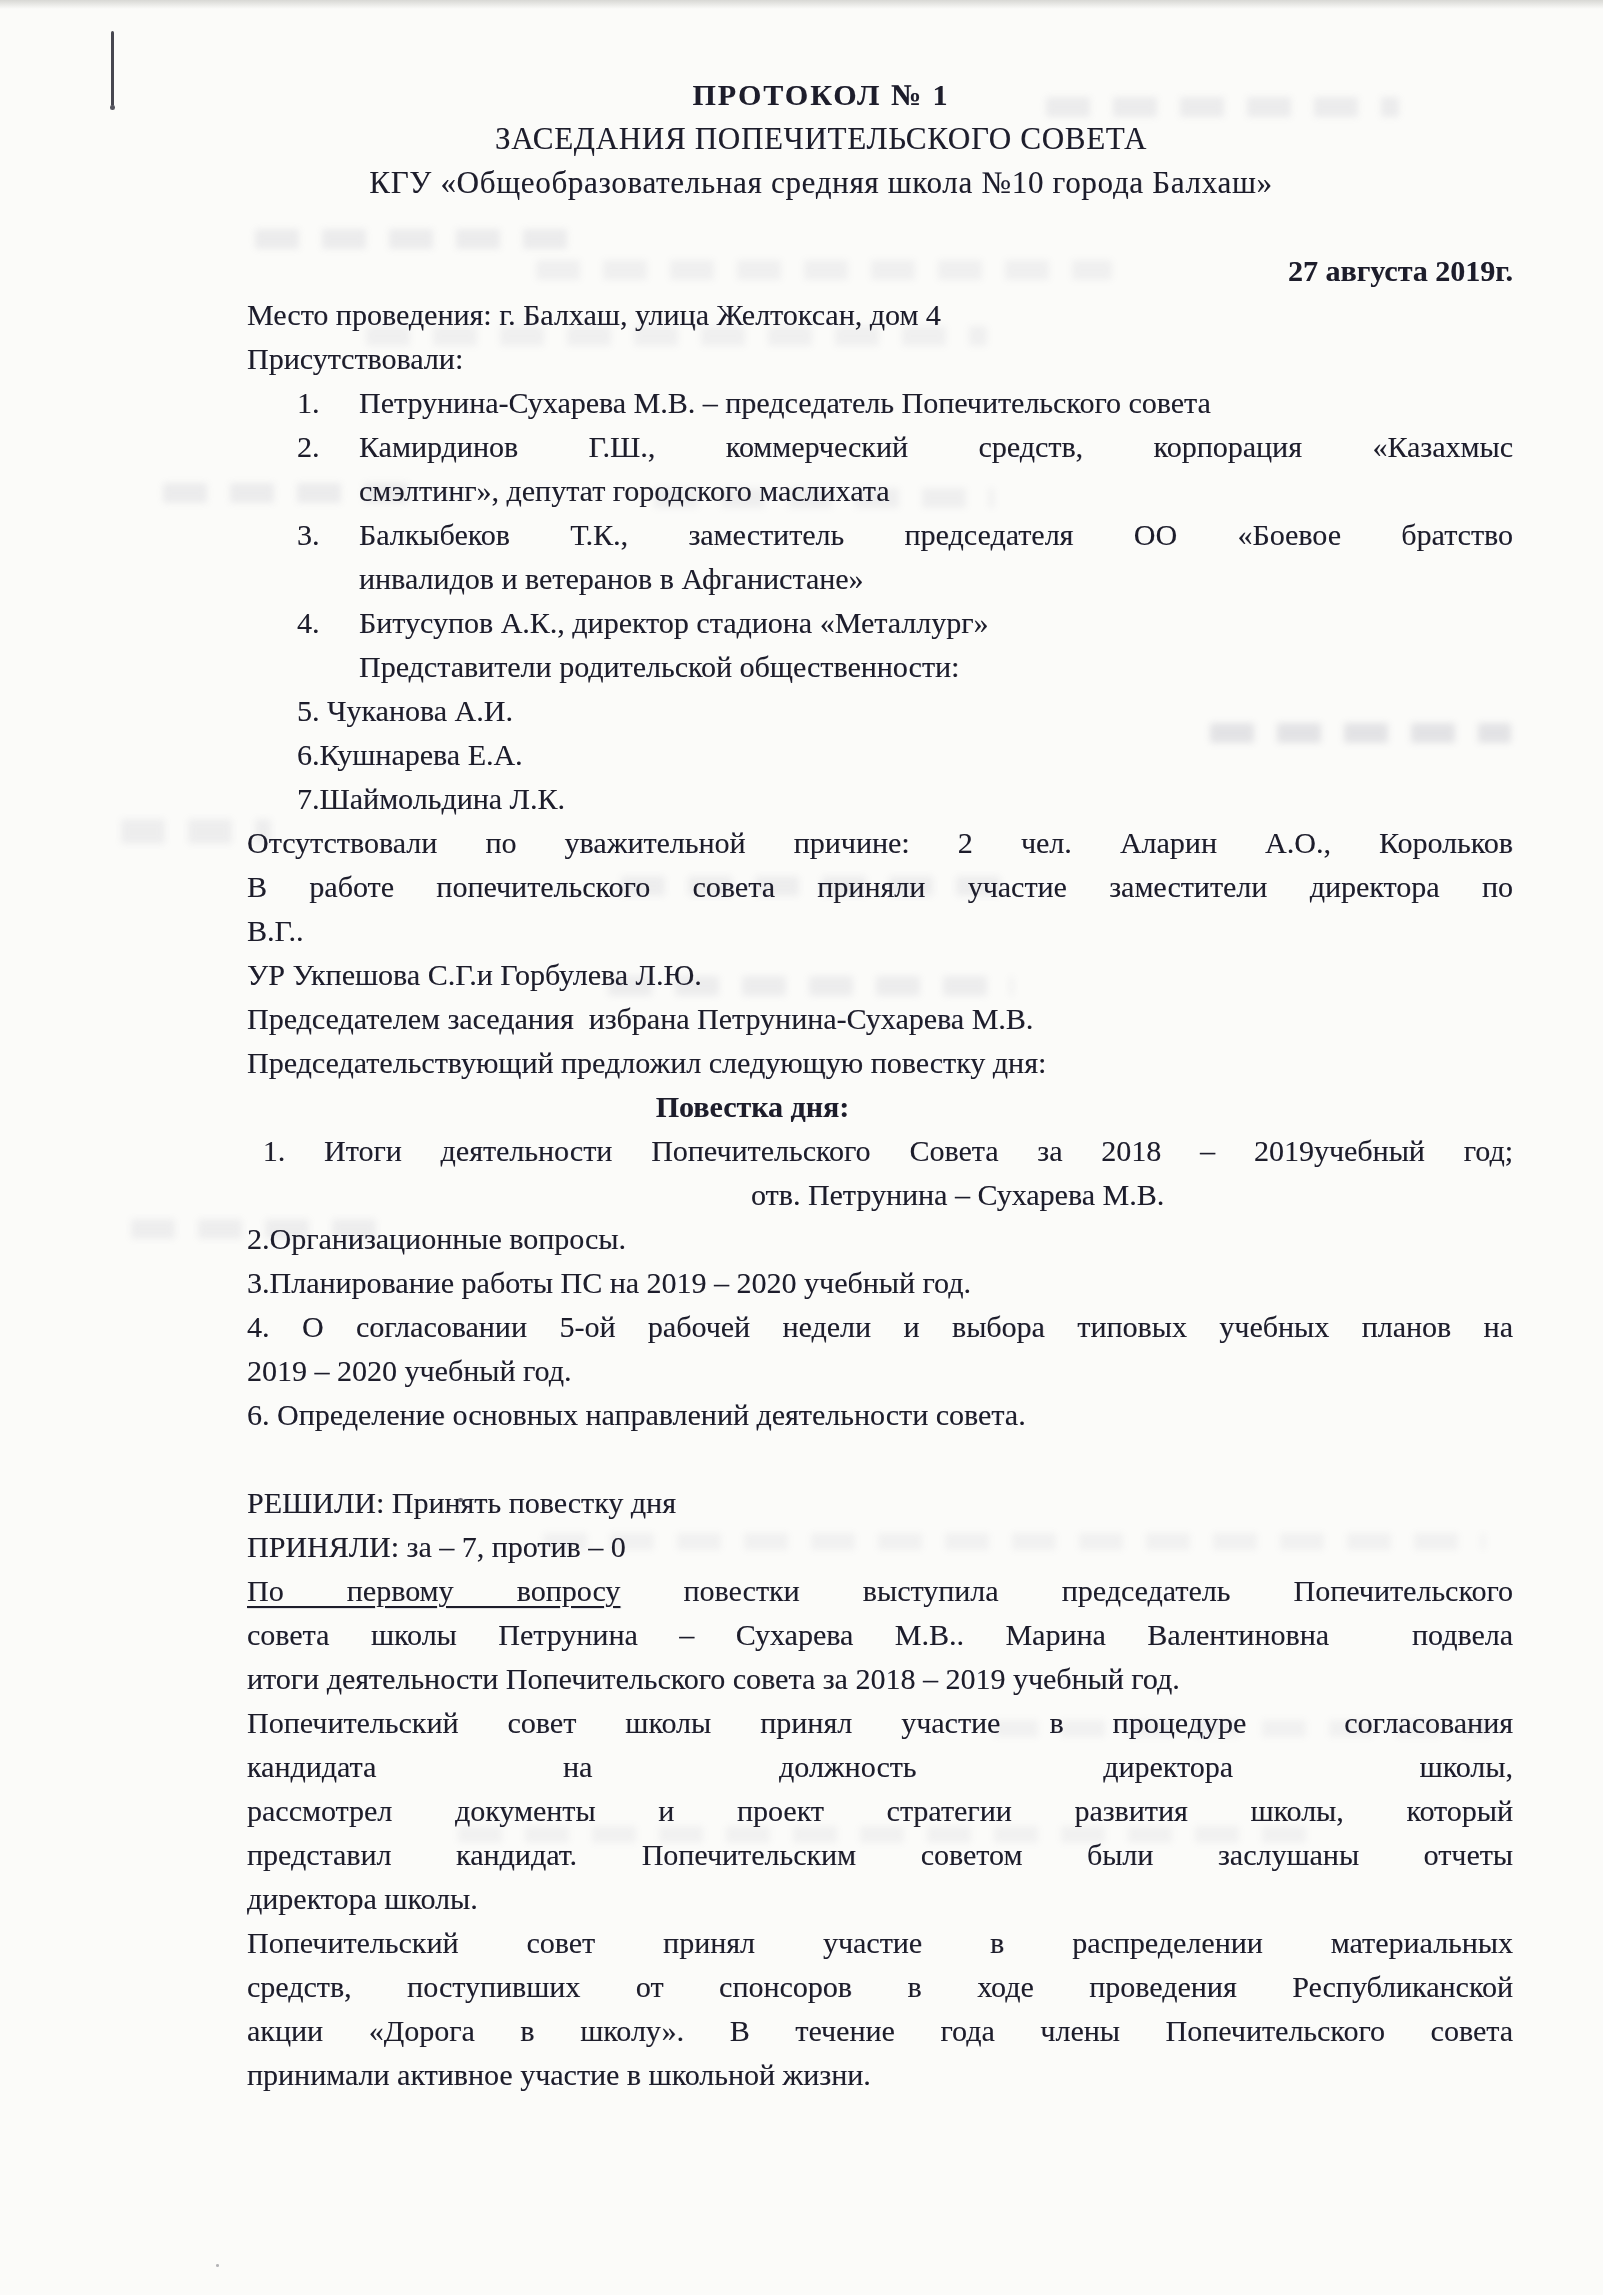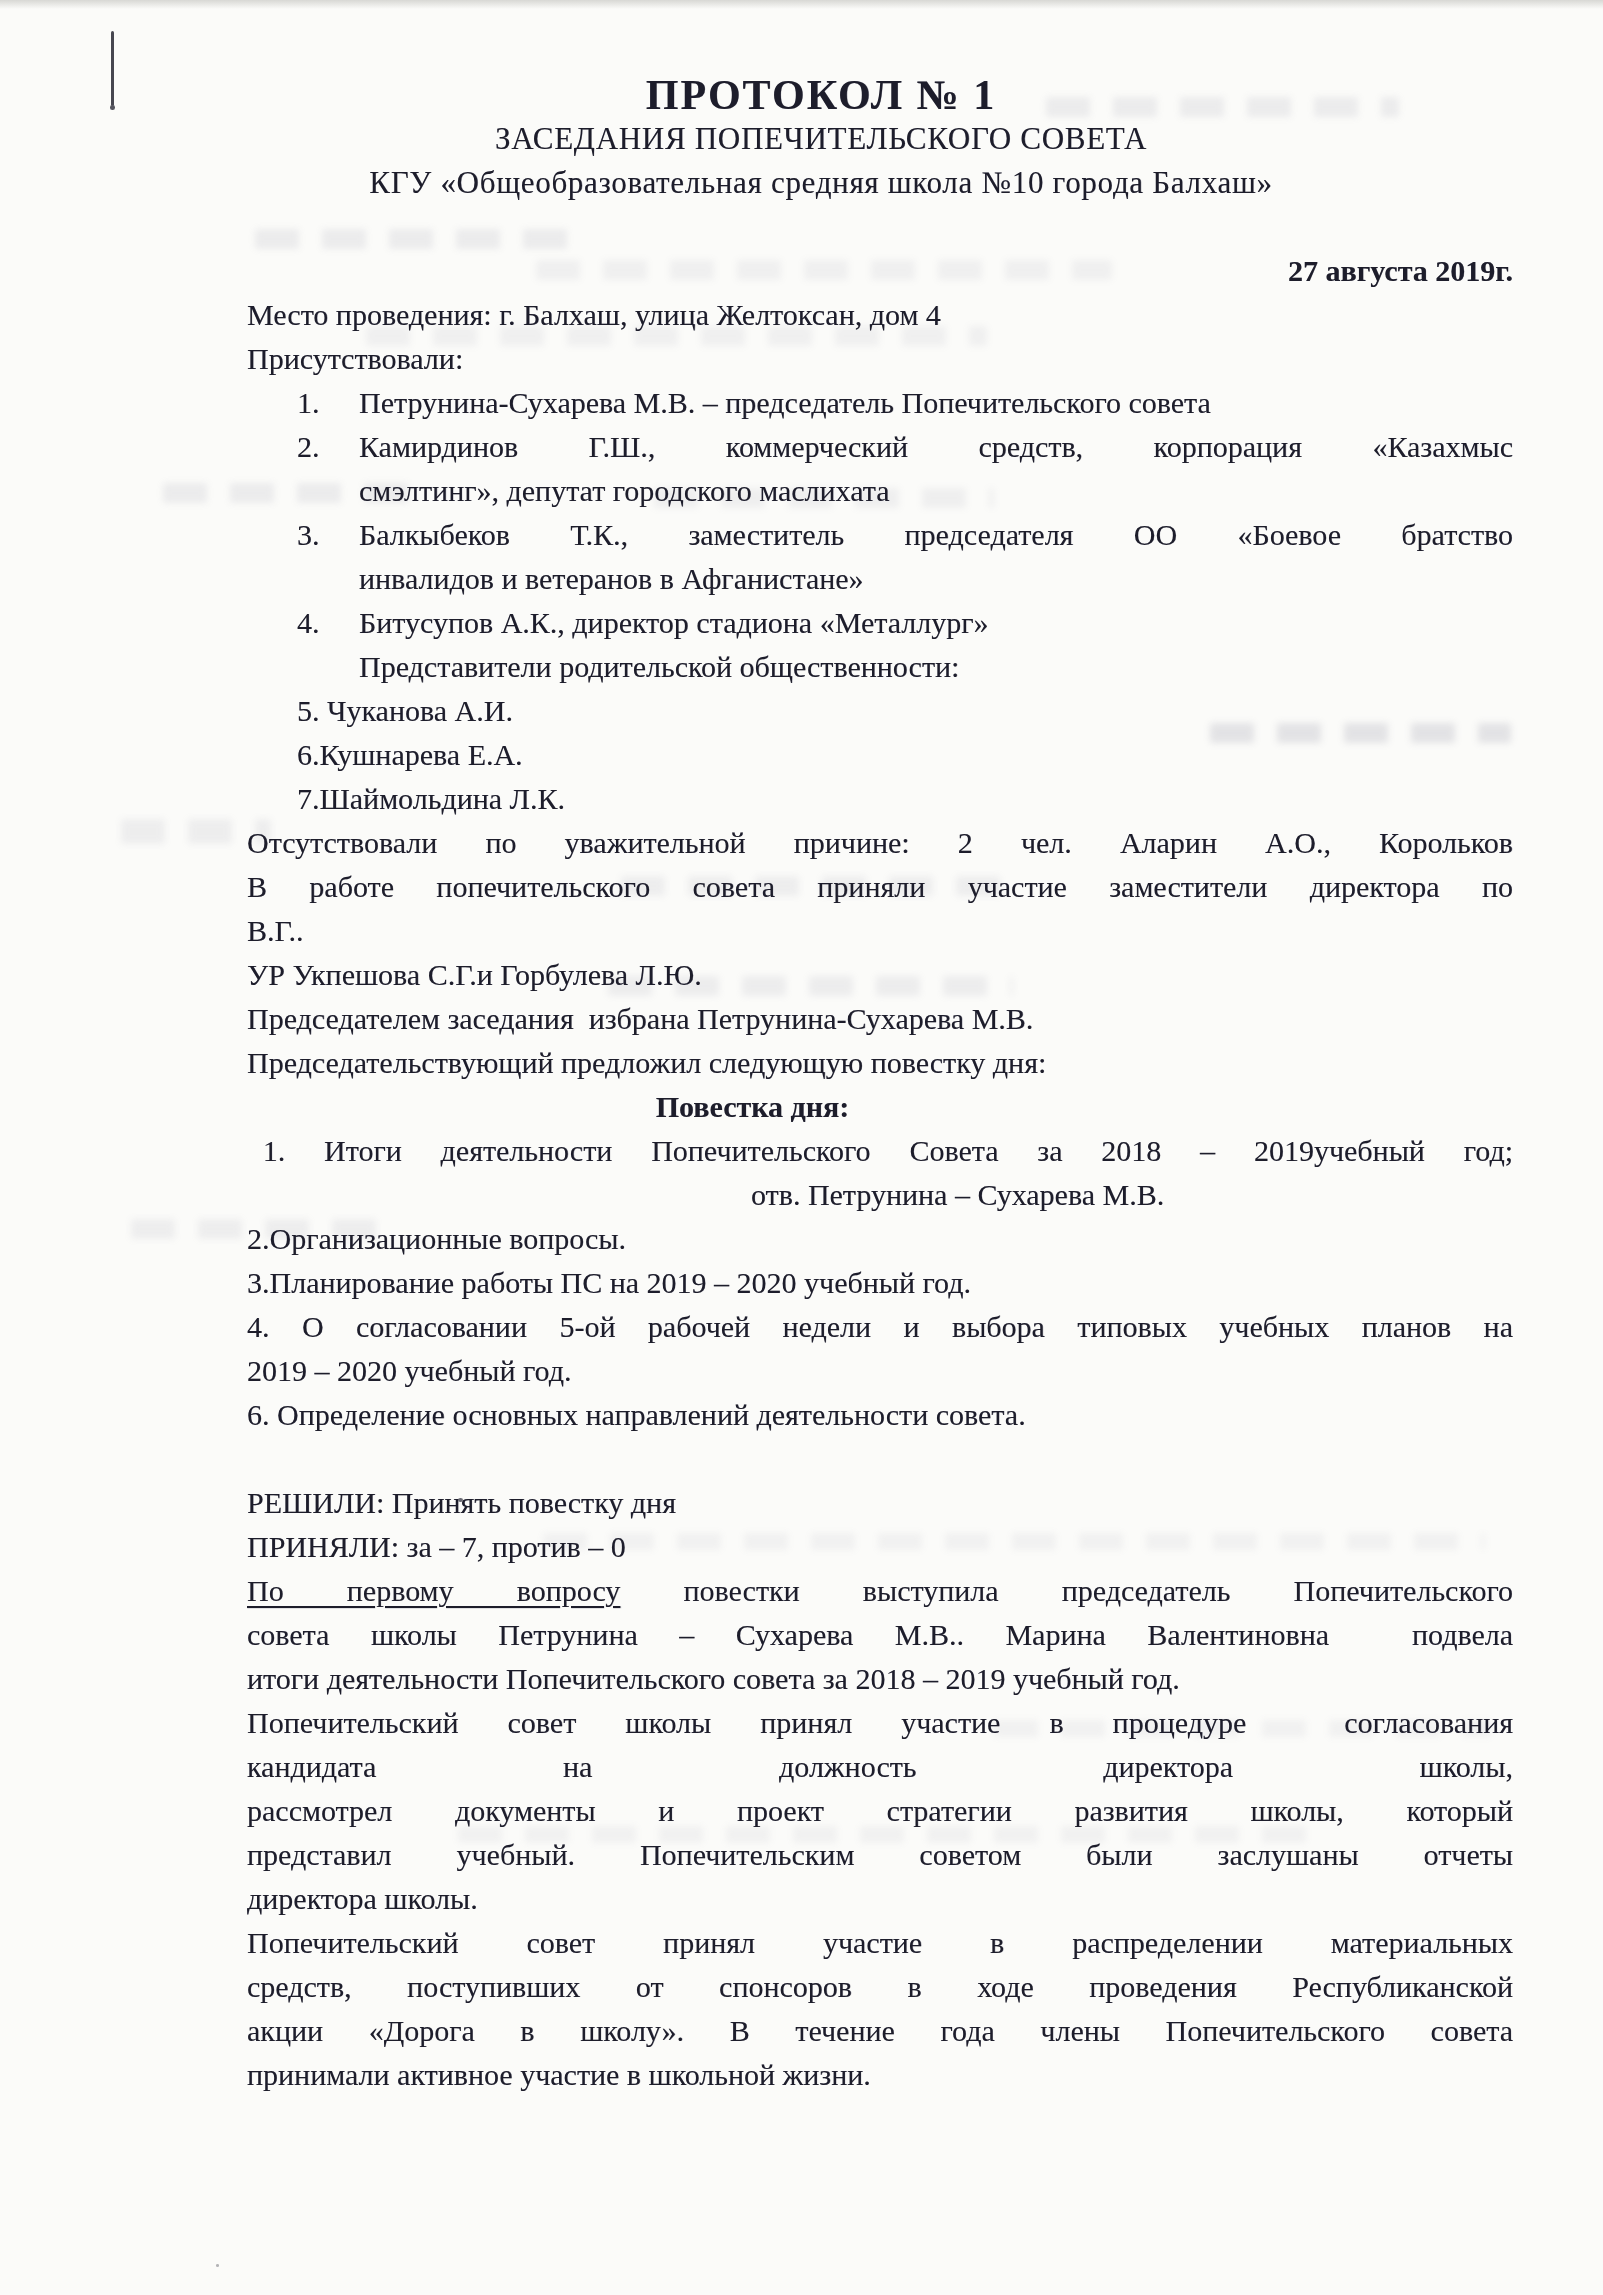--- a/index.html
+++ b/index.html
@@ -26,21 +26,21 @@
   .line{
     position:relative;
     height:44px;
     line-height:44px;
     white-space:pre;
   }
   .j{ text-align:justify; text-align-last:justify; white-space:pre-wrap; }
   .c{ text-align:center; }
   .r{ text-align:right;font-weight:bold; }
   .b{ font-weight:bold; }
-  .t1{ font-size:42px; letter-spacing:2px; }
+  .t1{ font-size:30px; letter-spacing:2px; }
   .t2{ font-size:31px; letter-spacing:0.7px; }
   .shift1{ margin-left:-118px; }
   .shift2{ margin-left:-255px; }
   .li{ padding-left:112px; }
   .cont{ padding-left:112px; }
   .n77{ padding-left:50px; }
   .ind24{ margin-left:15.7px; }
   .otv{ margin-left:504px; }
   .num{ position:absolute; left:50px; top:0; }
   .u{ text-decoration:underline; text-decoration-thickness:2px; text-underline-offset:4.6px; }
@@ -130,21 +130,21 @@
 
     <div class="line">РЕШИЛИ: Принять повестку дня</div>
     <div class="line">ПРИНЯЛИ: за – 7, против – 0</div>
 
     <div class="line j"><span class="u">По первому вопросу</span><span> повестки выступила председатель Попечительского</span></div>
     <div class="line j">совета школы Петрунина – Сухарева М.В.. Марина Валентиновна  подвела</div>
     <div class="line">итоги деятельности Попечительского совета за 2018 – 2019 учебный год.</div>
     <div class="line j">Попечительский совет школы принял участие в процедуре  согласования</div>
     <div class="line j">кандидата на должность директора школы,</div>
     <div class="line j">рассмотрел документы и проект стратегии развития школы, который</div>
-    <div class="line j">представил учебный. Попечительским советом были заслушаны отчеты</div>
+    <div class="line j">представил кандидат. Попечительским советом были заслушаны отчеты</div>
     <div class="line">директора школы.</div>
     <div class="line j">Попечительский совет принял участие в распределении материальных</div>
     <div class="line j">средств, поступивших от спонсоров в ходе проведения Республиканской</div>
     <div class="line j">акции «Дорога в школу». В течение года члены Попечительского совета</div>
     <div class="line">принимали активное участие в школьной жизни.</div>
 
   </div>
 </div>
 
 

